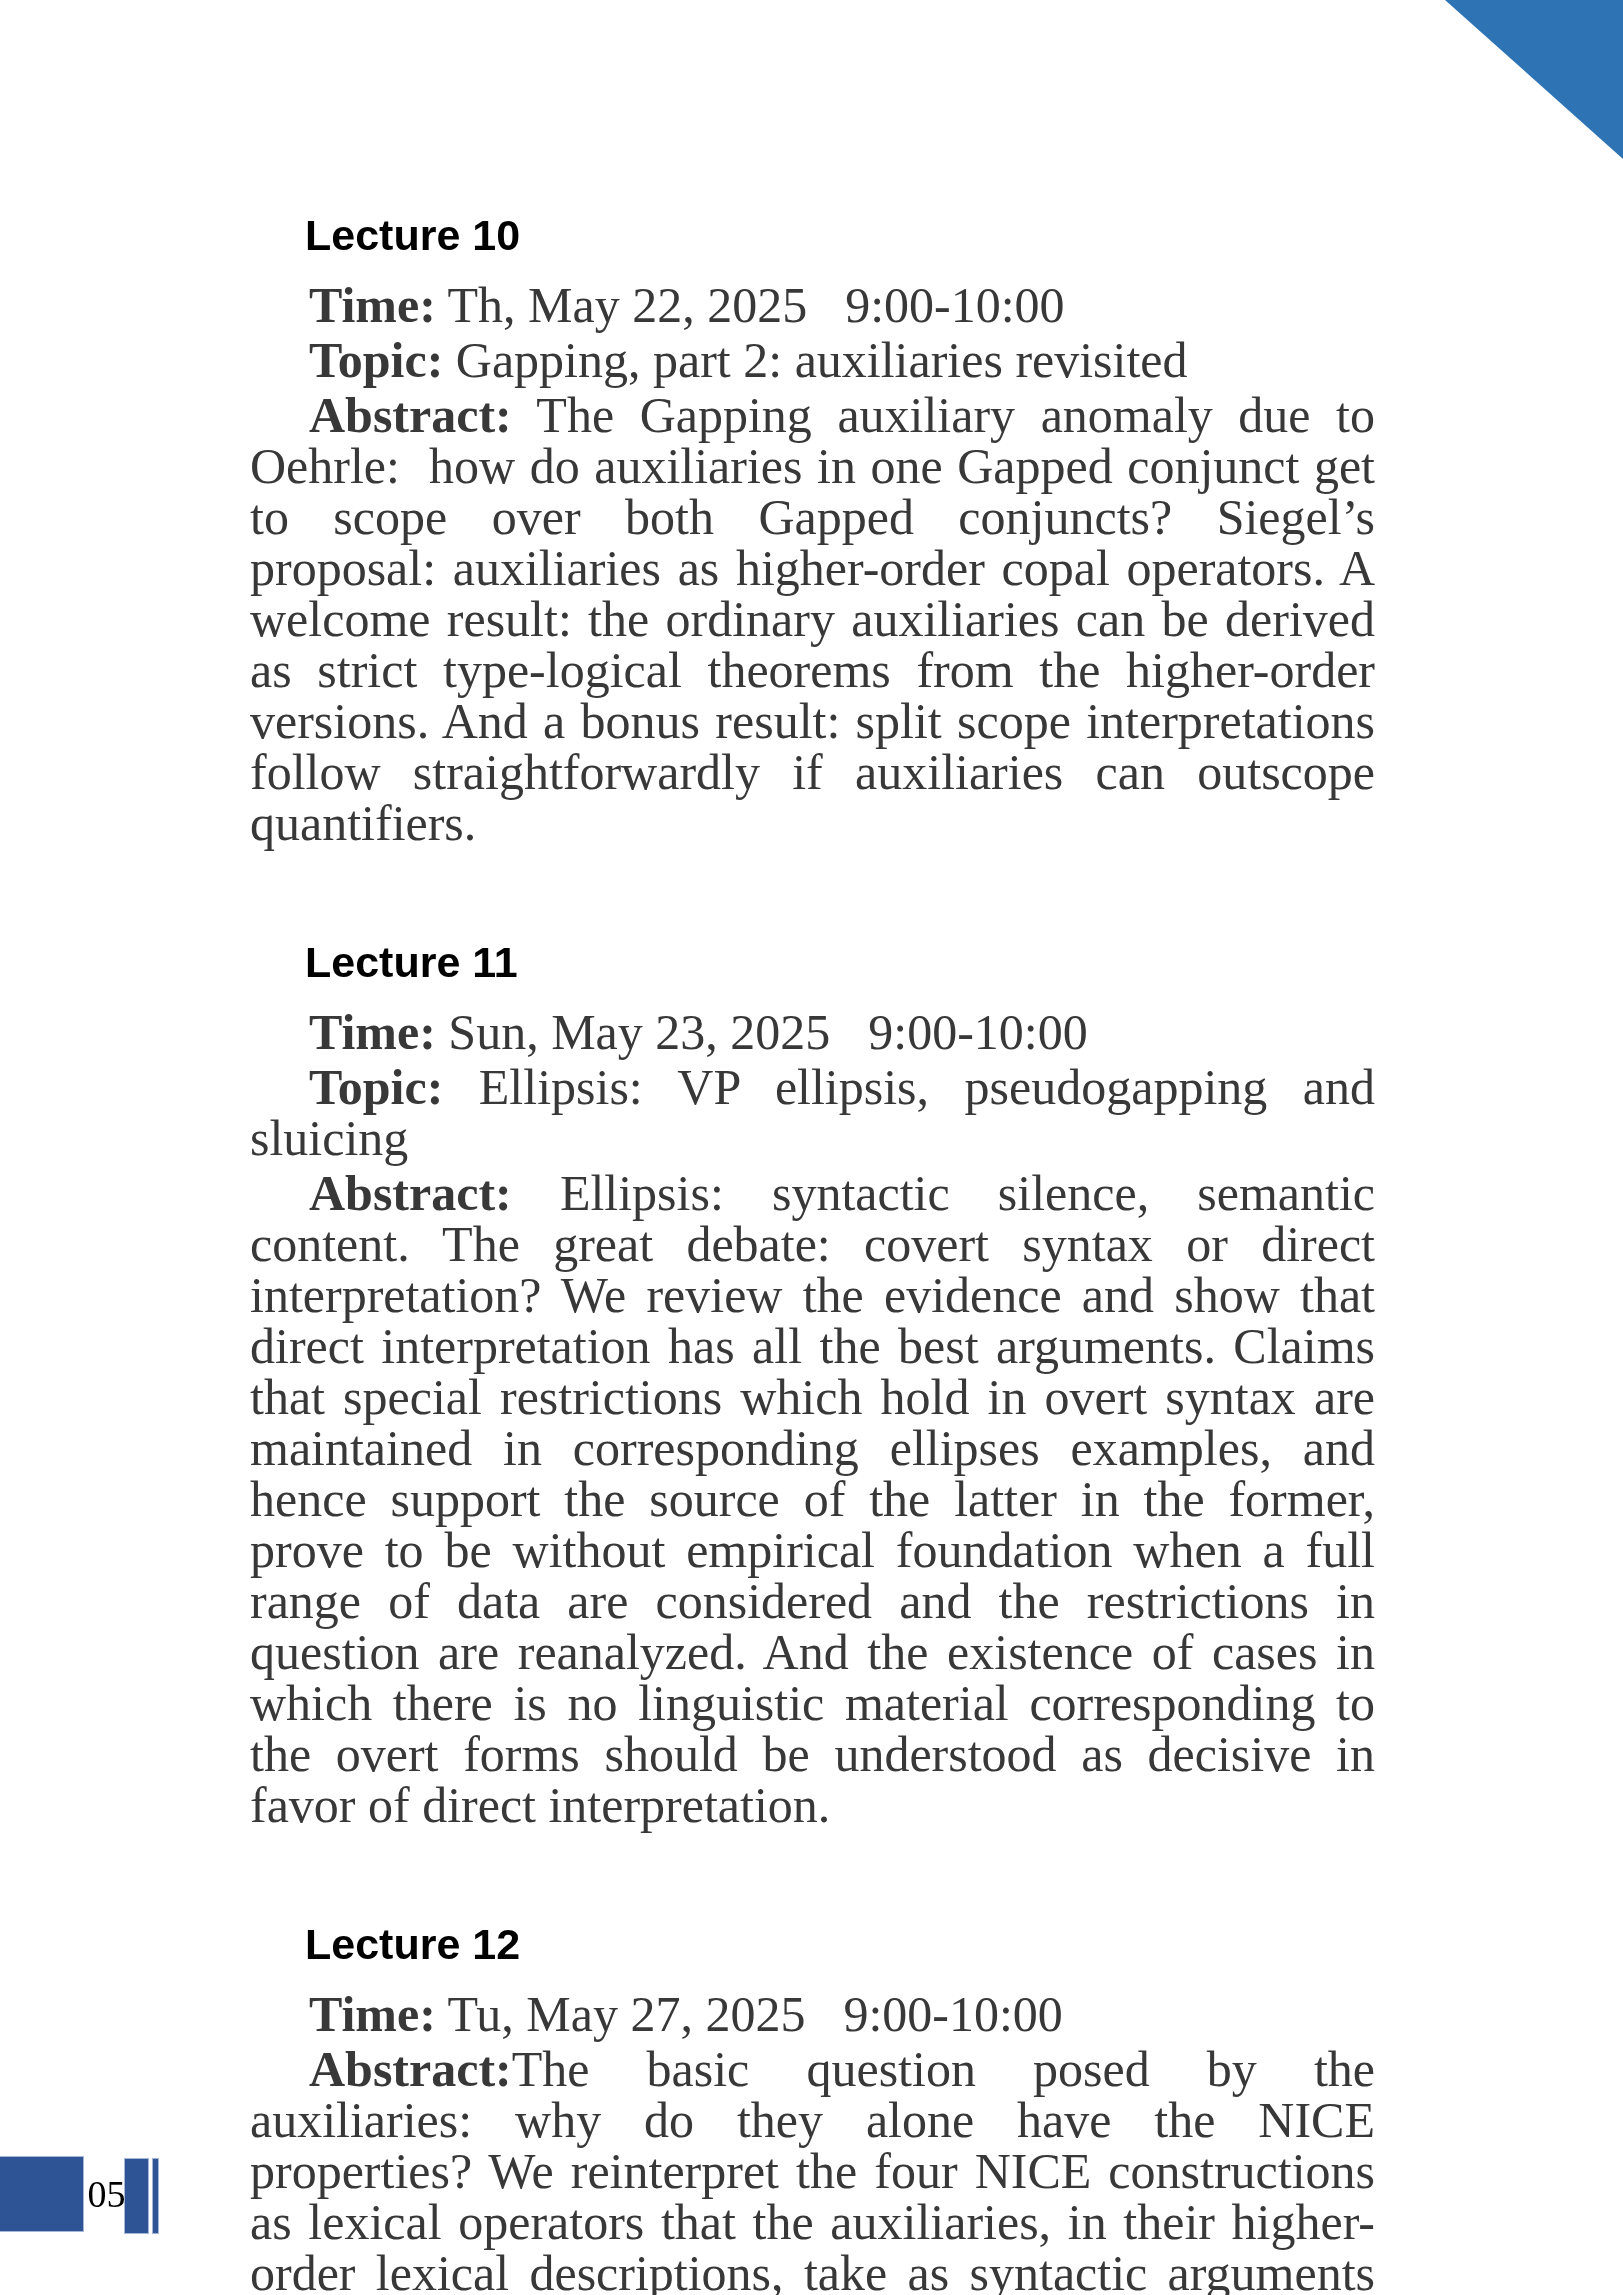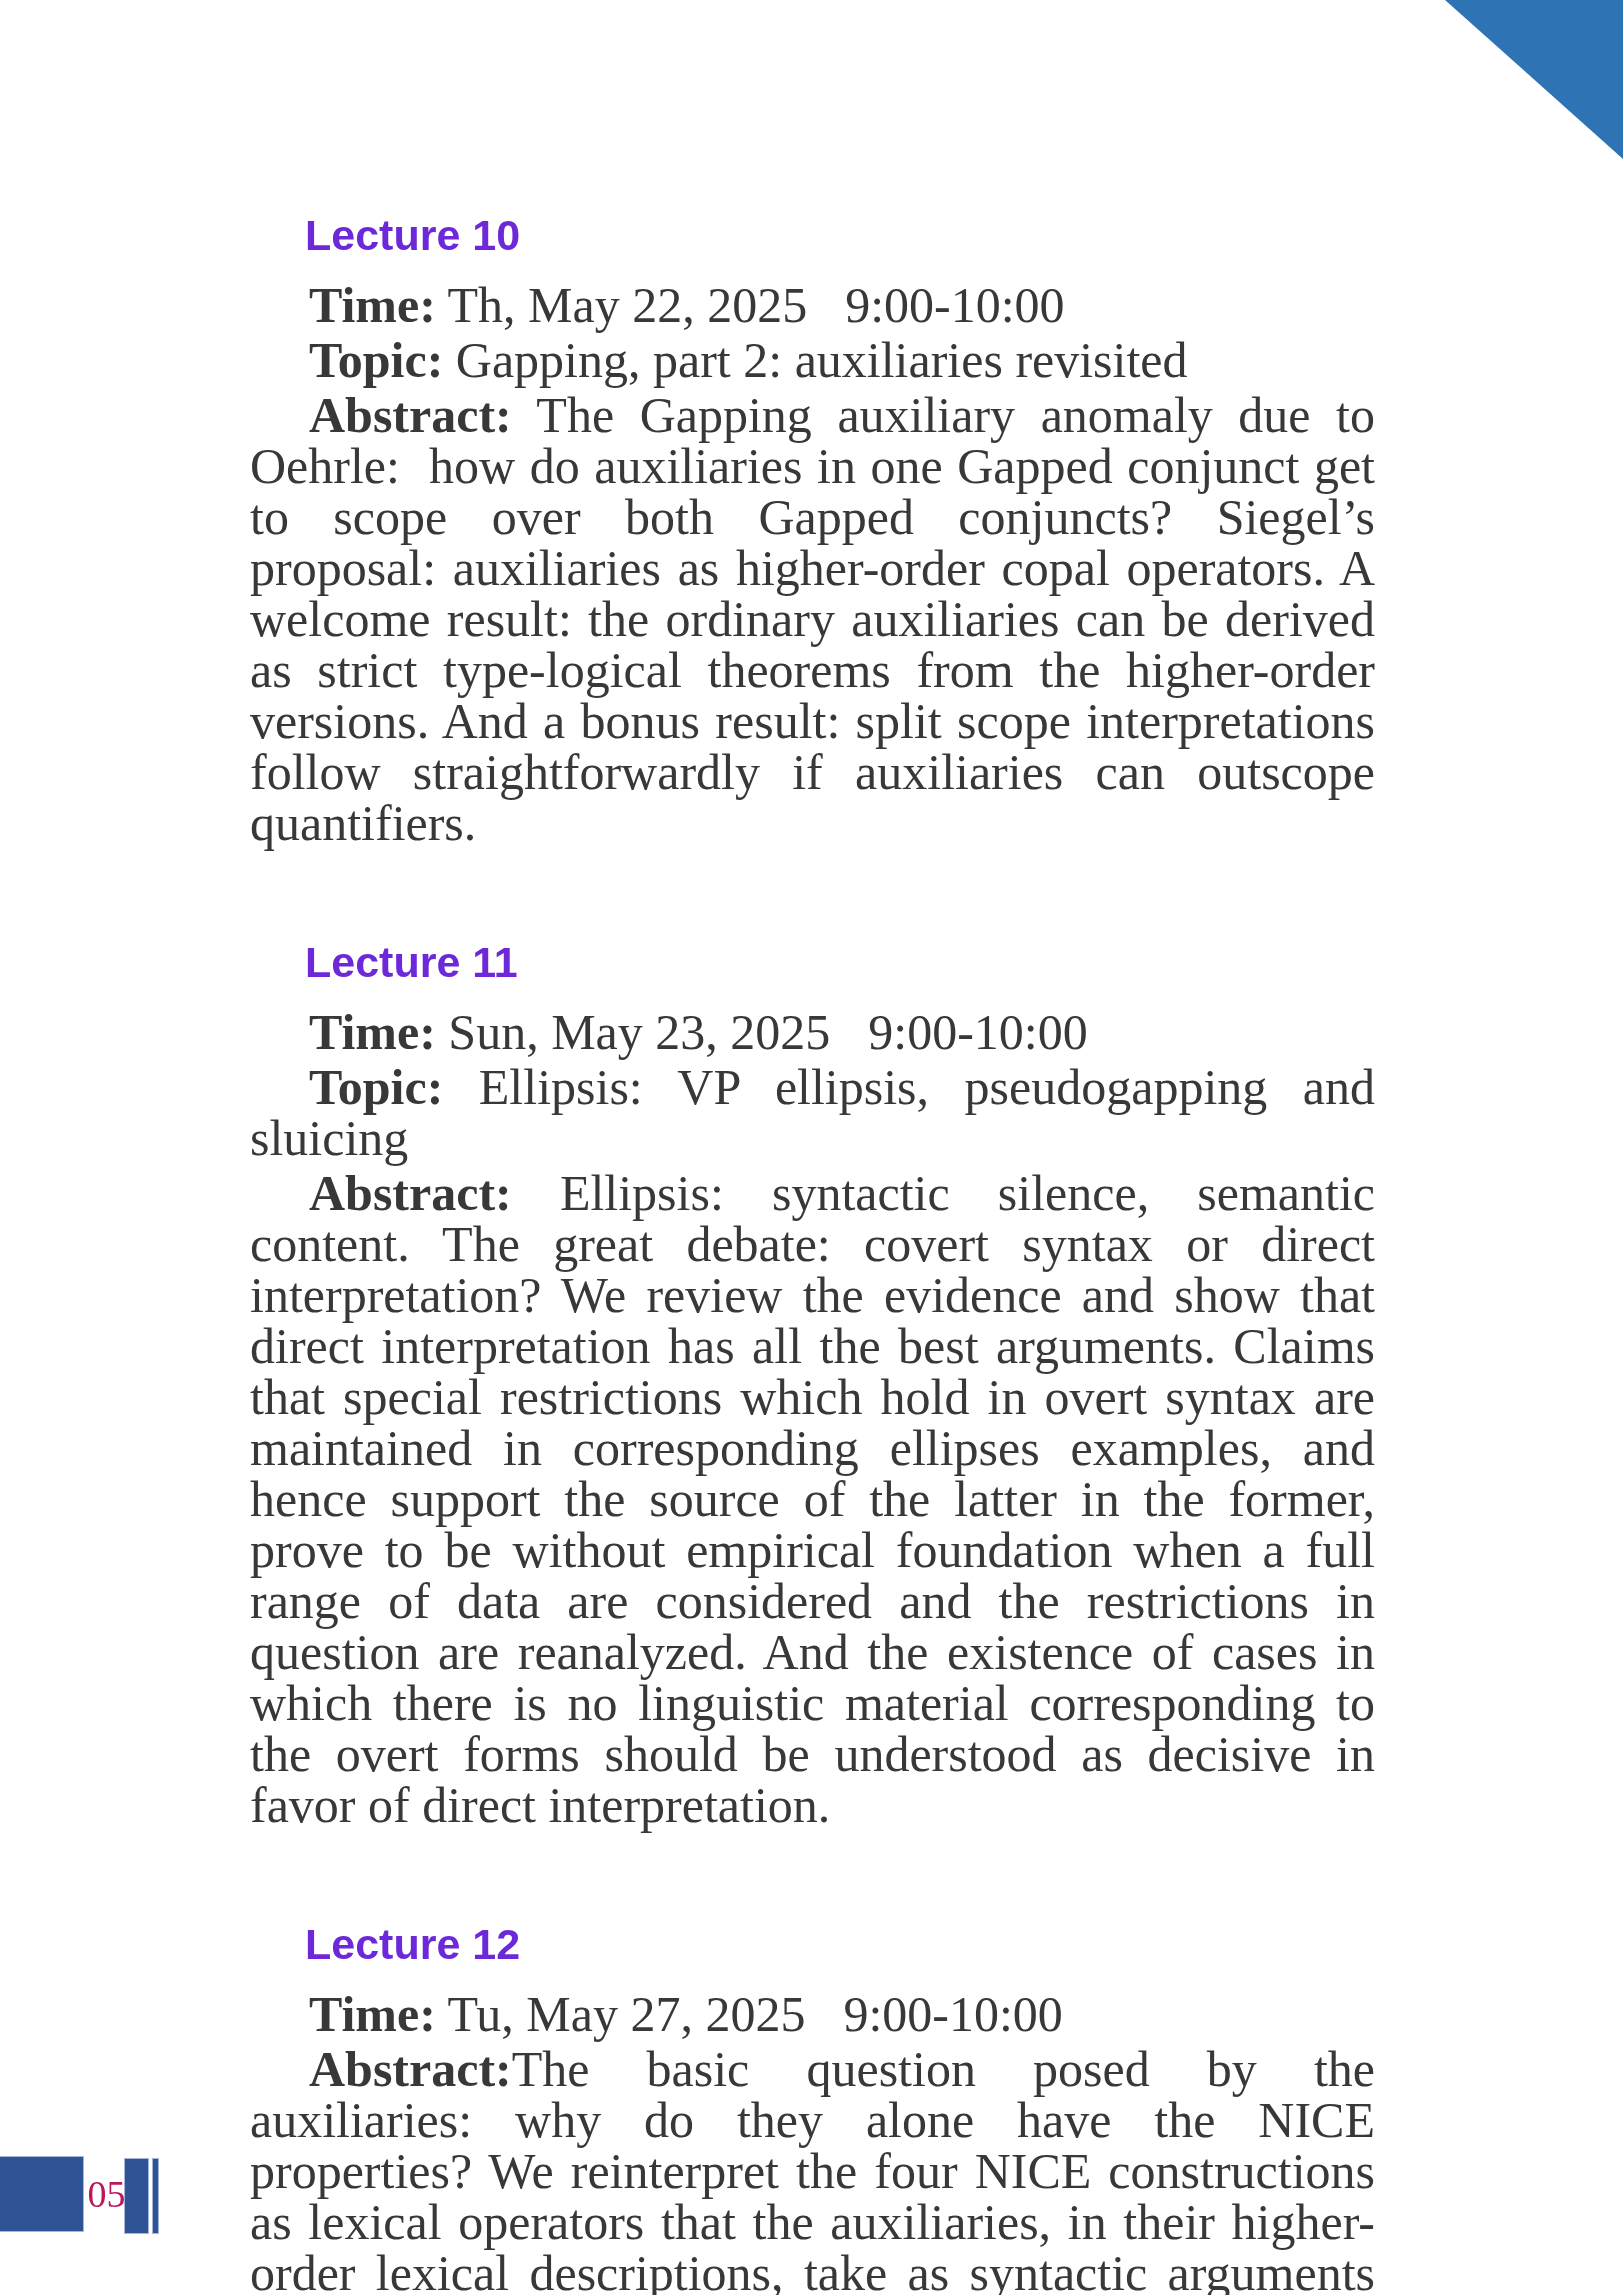--- a/index.html
+++ b/index.html
@@ -25,21 +25,21 @@
     left:246px; top:0;
     width:1133px;
     padding-top:212px;
     color:#383838;
   }
 
   h2.lecture-title {
     font-family:"Liberation Sans", sans-serif;
     font-weight:bold;
     font-size:43px; line-height:46px;
-    color:#6d28d9;
+    color:#000000;
     margin:0 0 22px 59px;
   }
   section + section h2.lecture-title { margin-top:90px; }
 
   .content p {
     margin:4px;
     font-size:50px;
     line-height:51px;
     text-indent:59px;
     text-align:justify;
@@ -52,21 +52,21 @@
     position:absolute; left:0; top:2156px;
     width:84px; height:76px;
     background:#2F5496;
     border:1.6px solid #A5B6D8; border-left:none;
     box-sizing:border-box;
   }
   .page-number {
     position:absolute; left:86px; top:2169px;
     width:41px; height:51px;
     font-size:38px; line-height:51px;
-    color:#be185d; text-align:center;
+    color:#000000; text-align:center;
   }
   .footer-bar-medium {
     position:absolute; left:124px; top:2158px;
     width:24.6px; height:76px;
     background:#2F5496;
     border:1.6px solid #A5B6D8;
     box-sizing:border-box;
   }
   .footer-bar-thin {
     position:absolute; left:152px; top:2158px;

